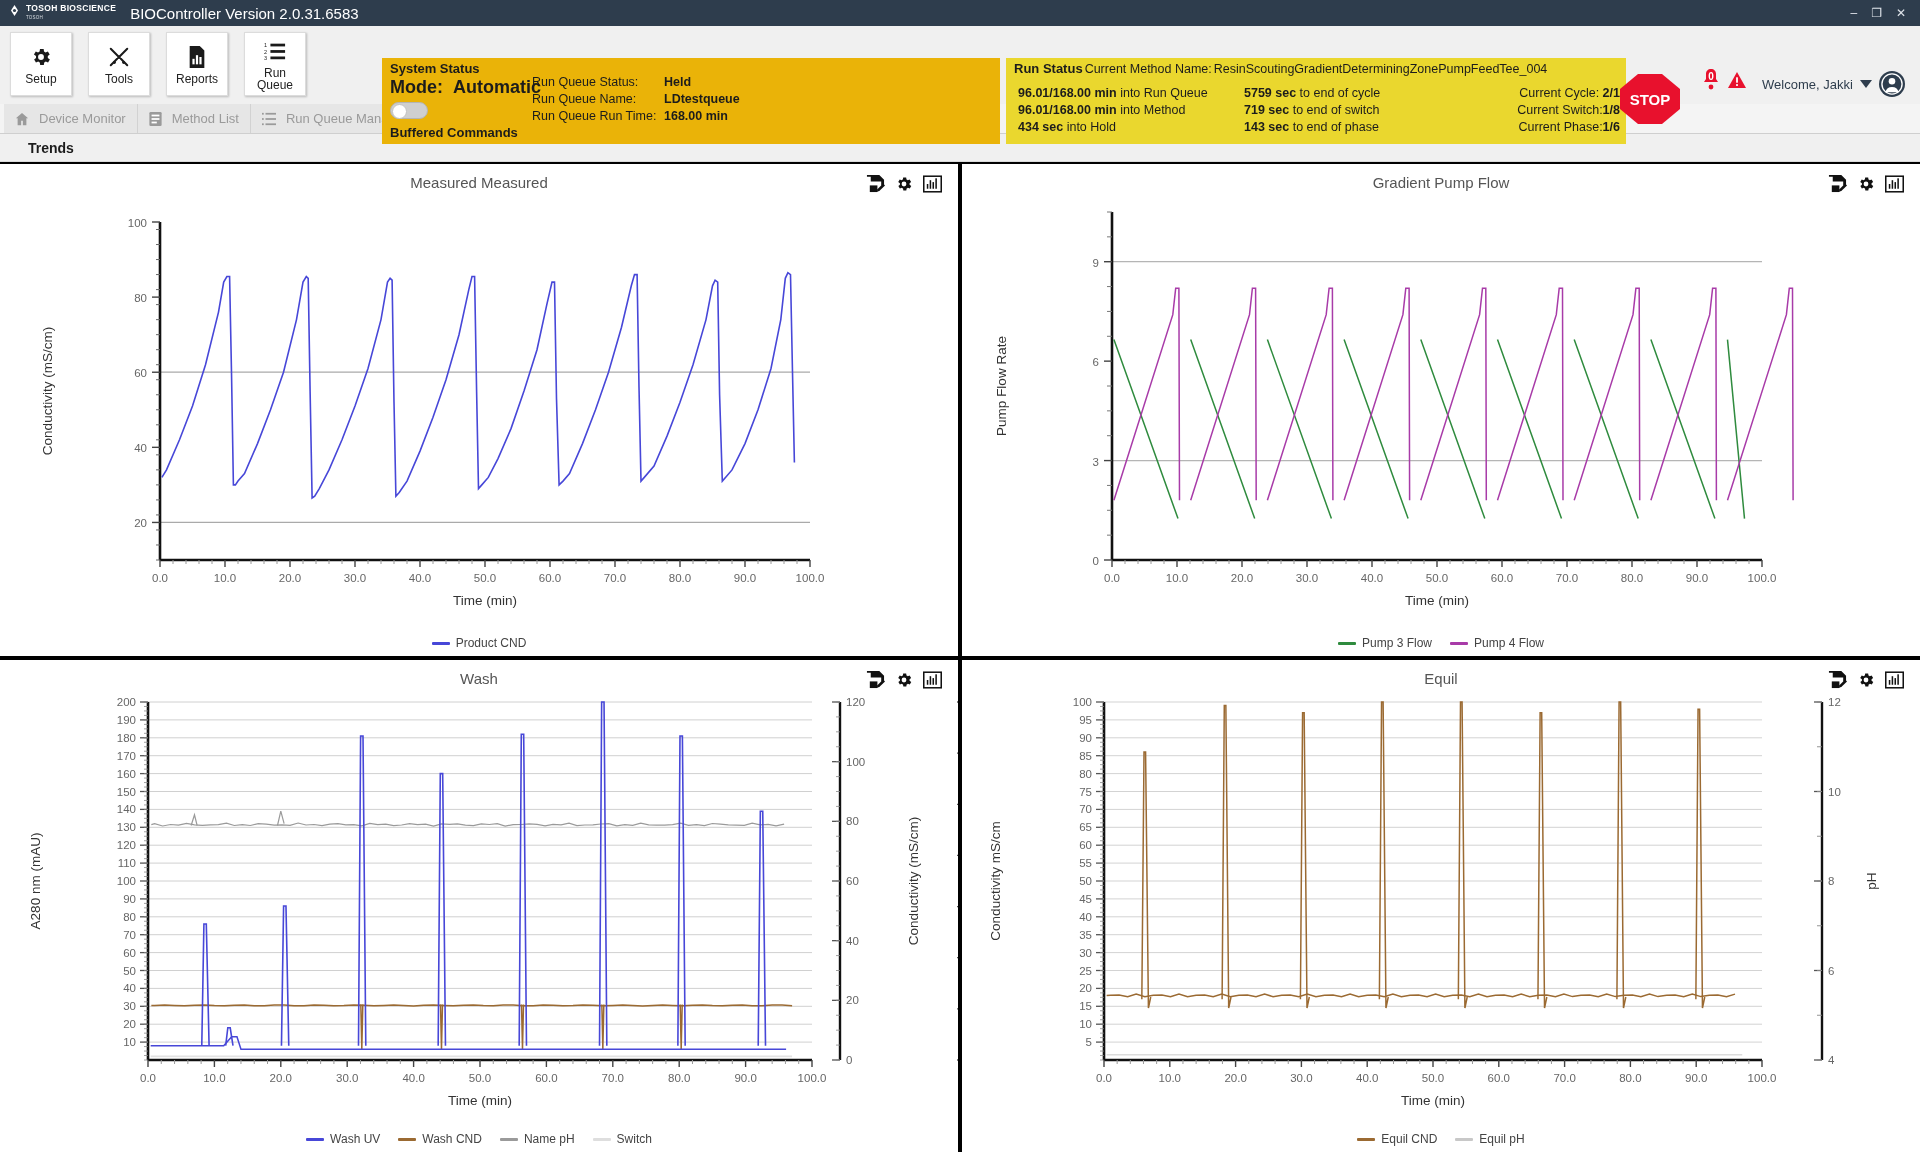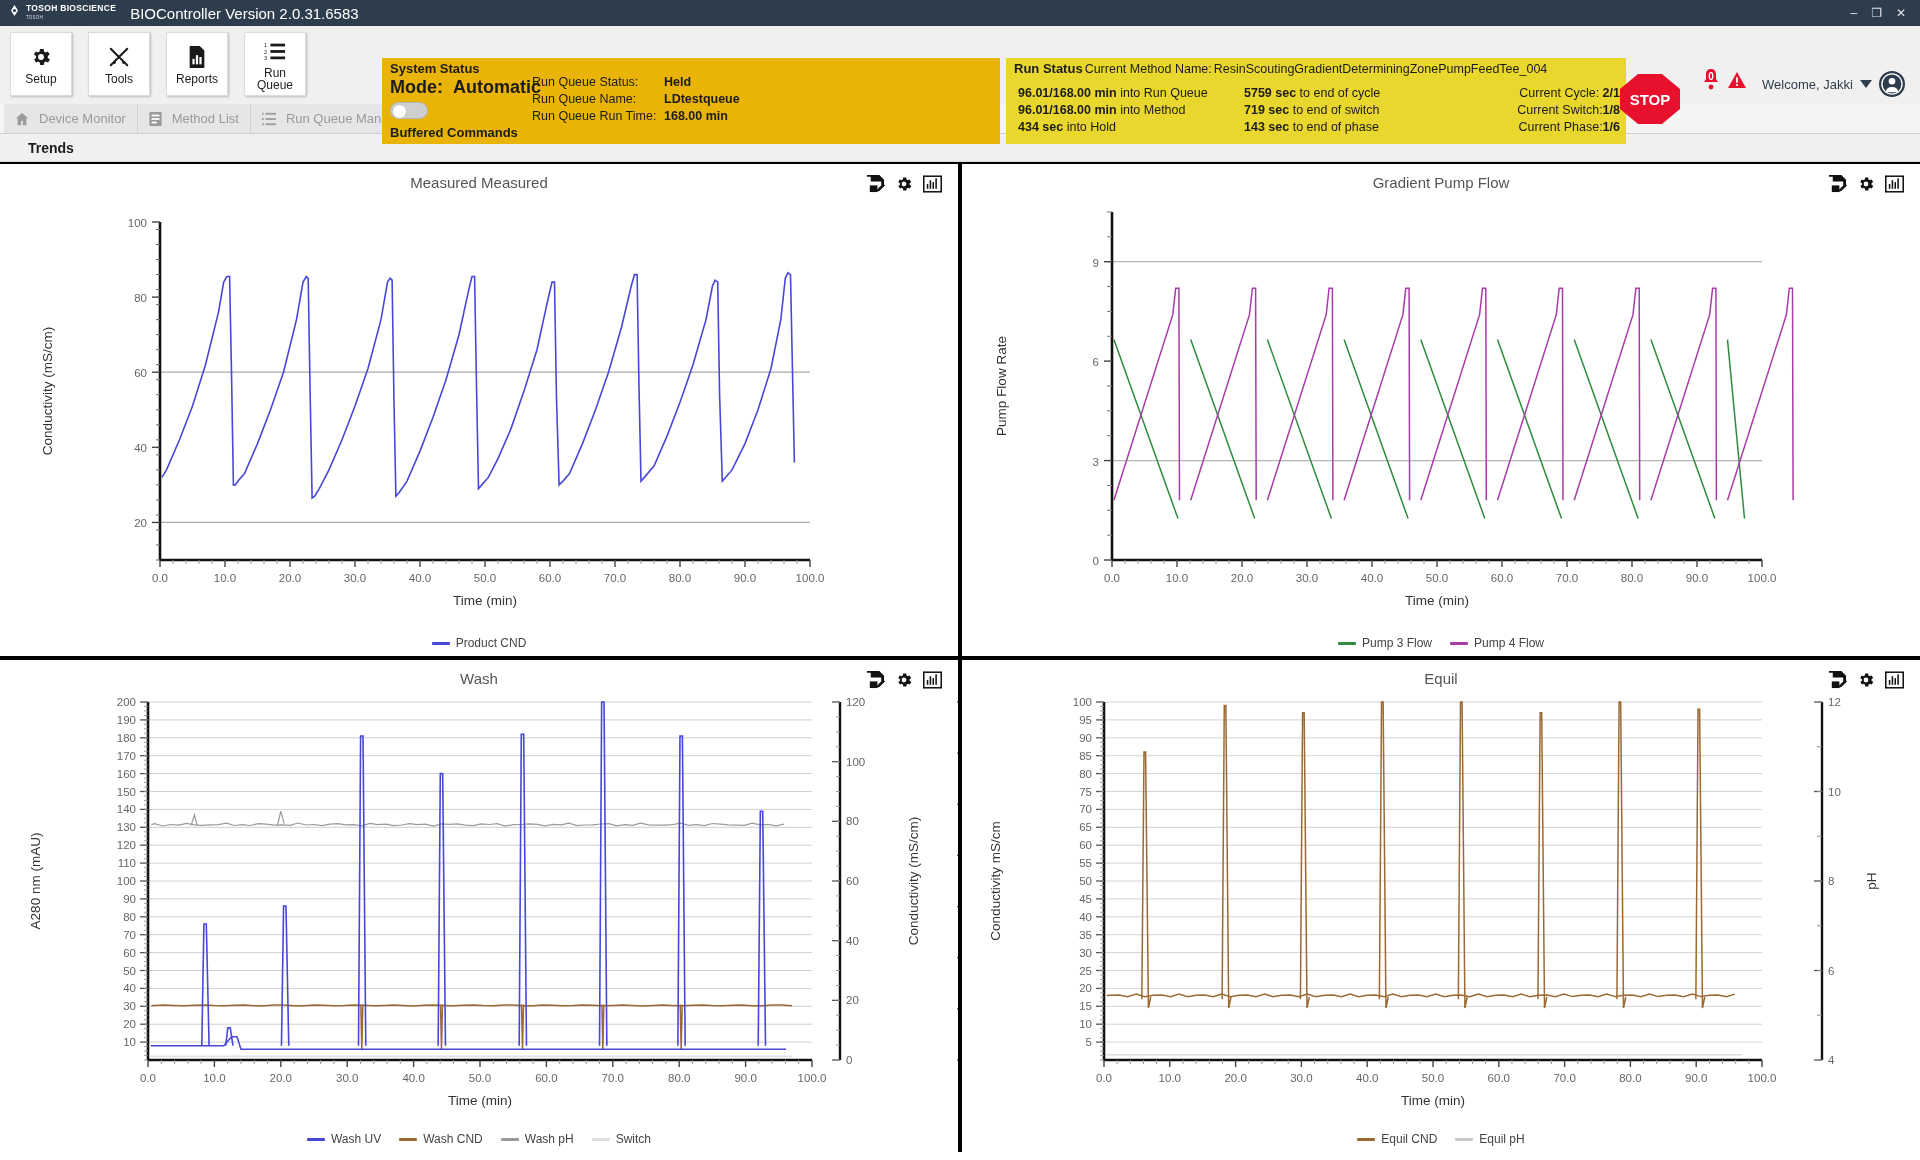--- a/index.html
+++ b/index.html
@@ -944,21 +944,21 @@
       <span class="li">
           <span class="sw" style="background:#4747d8"></span>
           <span>Wash UV</span>
         </span>
       <span class="li">
           <span class="sw" style="background:#9b6a32"></span>
           <span>Wash CND</span>
         </span>
       <span class="li">
           <span class="sw" style="background:#9a9a9a"></span>
-          <span>Wash pH</span>
+          <span>Name pH</span>
         </span>
       <span class="li">
           <span class="sw" style="background:#dedede"></span>
           <span>Switch</span>
         </span>
     </div>
   </div>
 
   <div class="cell">
     <div class="chart-title">Equil</div>

